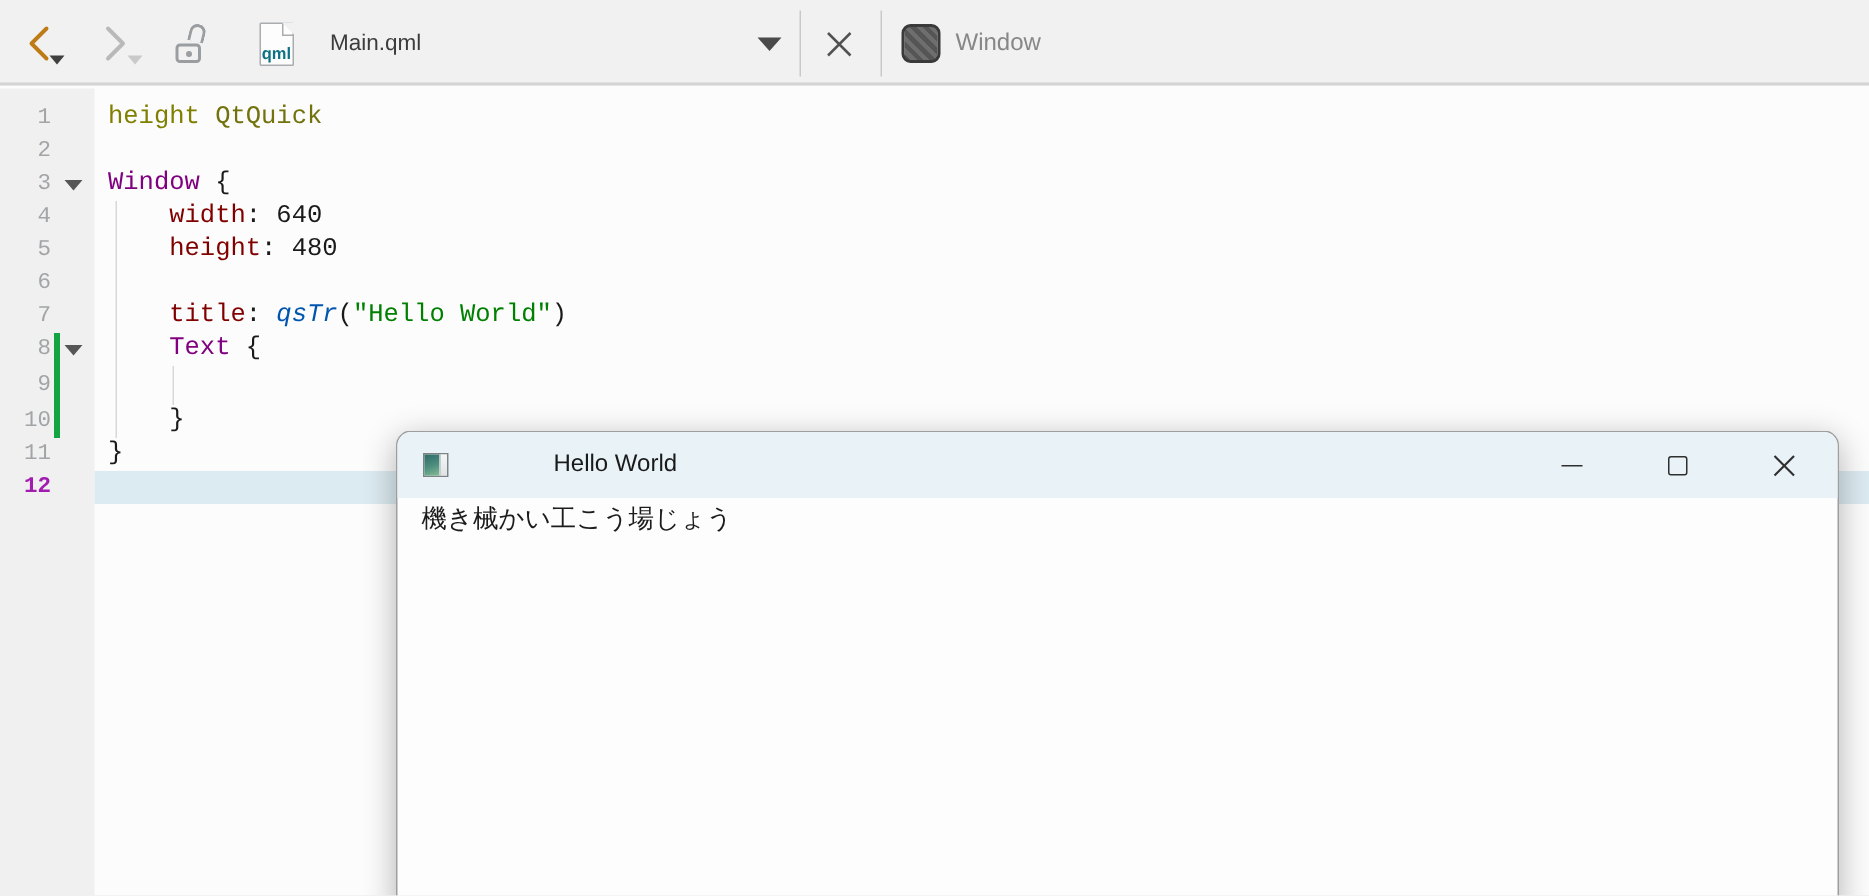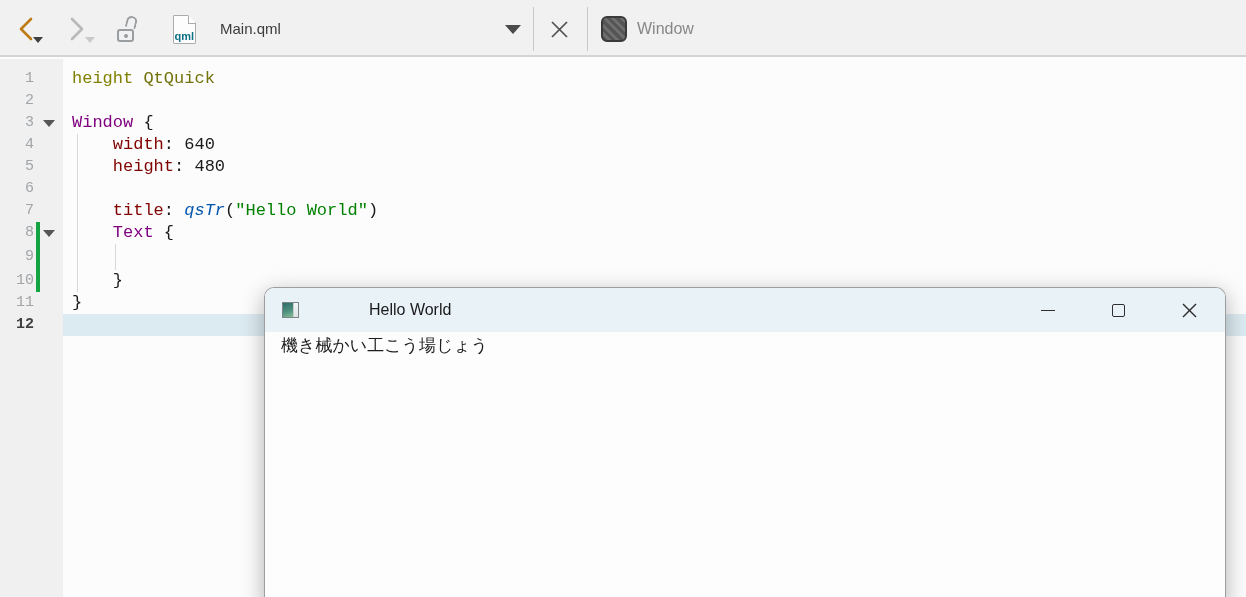--- a/index.html
+++ b/index.html
@@ -59,21 +59,21 @@
   .current-line-hl { position:absolute; left:63px; right:0; top:255px; height:22px; background:#dcebf1; }
   .indent-guide { position:absolute; width:1px; background:#d8d8d8; }
   .guide-outer { left:77px; top:75px; height:158px; }
   .guide-inner { left:115px; top:185px; height:26px; }
 
   .code-lines { position:absolute; left:0; top:9px; right:0;
     font-family:"Liberation Mono","DejaVu Sans Mono",monospace; font-size:17px; }
   .cl { display:flex; height:22px; line-height:22px; align-items:stretch; }
   .cl.tall { height:26px; line-height:26px; }
   .cl .ln { width:34px; text-align:right; color:#a2a5a7; font-size:15px; flex:none; }
-  .cl.cur .ln { color:#404040; font-weight:bold; }
+  .cl.cur .ln { color:#a21caf; font-weight:bold; }
   .cl .barslot { width:6px; flex:none; position:relative; }
   .cl .barslot .chbar { position:absolute; left:2px; top:0; bottom:0; width:4px; background:#12a440; }
   .cl .foldslot { width:16px; flex:none; position:relative; }
   .cl .foldslot .fold-arrow { position:absolute; left:3px; top:8px; width:0; height:0;
     border-left:6px solid transparent; border-right:6px solid transparent; border-top:7px solid #565656; }
   .cl .code { padding-left:16px; white-space:pre; color:#000; }
 
   .tk-kw  { color:#808000; }
   .tk-mod { color:#73730e;text-align:center; }
   .tk-type{ color:#800080; }

